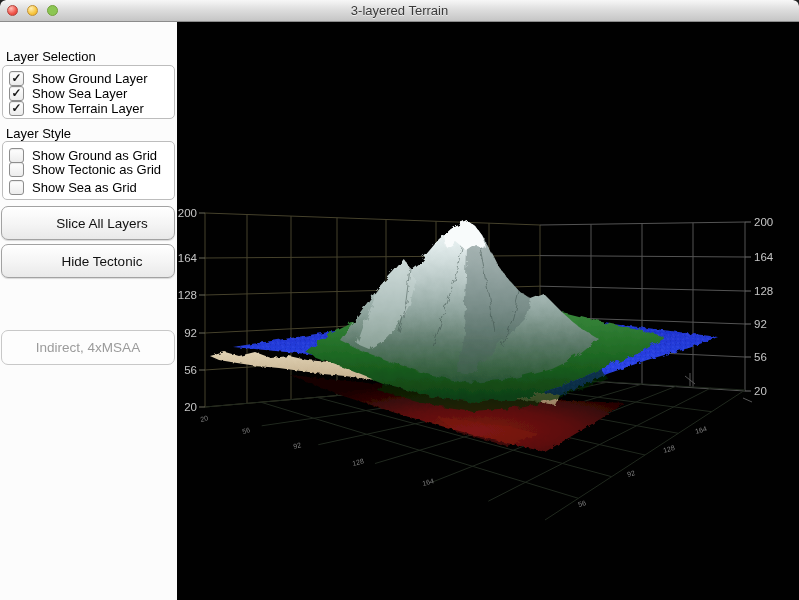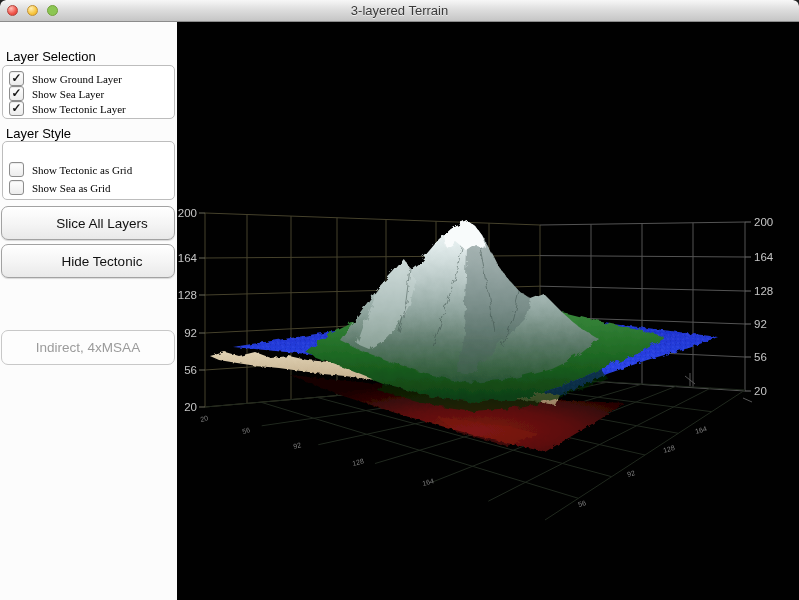--- a/index.html
+++ b/index.html
@@ -20,21 +20,21 @@
   .viewport{flex:1;background:#000;position:relative;}
   
   .seclabel{position:absolute;left:6px;font-size:13px;color:#000;}
   .groupbox{position:absolute;left:2px;right:2px;background:#fff;border:1px solid #bdbdbd;border-radius:5px;box-sizing:border-box;}
   .crow{position:absolute;left:9px;height:15px;display:flex;align-items:center;}
   .cb{width:13px;height:13px;border:1px solid #8d8d8d;border-radius:3px;flex:none;
       background:linear-gradient(#fff,#ececec);display:flex;align-items:center;justify-content:center;
       box-shadow:inset 0 1px 1px rgba(0,0,0,.08);}
   .cb .glyph{visibility:hidden;font-size:12px;font-weight:bold;color:#161616;line-height:12px;margin-top:-1px;}
   .cb.checked .glyph{visibility:visible;}
-  .clabel{margin-left:8px;font-size:11px;color:#000;white-space:nowrap;font-family:Liberation Serif, serif;}
+  .clabel{margin-left:8px;font-size:13px;color:#000;white-space:nowrap;}
   .btn{position:absolute;left:1px;width:174px;border:1px solid #a2a2a2;border-radius:7px;box-sizing:border-box;
        background:linear-gradient(#ffffff,#f4f4f4 55%,#e9e9e9);
        box-shadow:0 1px 1px rgba(0,0,0,.14), inset 0 1px 0 #fff;
        display:flex;align-items:center;justify-content:center;font-size:13.5px;color:#111;cursor:default;padding-left:28px;}
   .statusbox{position:absolute;left:1px;width:174px;border:1px solid #c8c8c8;border-radius:7px;box-sizing:border-box;
        background:#fdfdfd;display:flex;align-items:center;justify-content:center;font-size:13.5px;color:#9b9b9b;}
   svg text{font-family:"Liberation Sans", sans-serif;}
 </style>
 </head>
 <body>
@@ -63,26 +63,32 @@
       <div class="crow" style="top:64px">
         <span class="cb checked">
             <span class="glyph">✓</span>
           </span>
         <span class="clabel">Show Sea Layer</span>
       </div>
       <div class="crow" style="top:79px">
         <span class="cb checked">
             <span class="glyph">✓</span>
           </span>
-        <span class="clabel">Show Tectonic Layer</span>
+        <span class="clabel">Show Terrain Layer</span>
       </div>
 
       <div class="seclabel" style="top:104px">Layer Style</div>
 
       <div class="groupbox" style="top:119px;height:59px"></div>
+      <div class="crow" style="top:126px">
+        <span class="cb">
+            <span class="glyph">✓</span>
+          </span>
+        <span class="clabel">Show Ground as Grid</span>
+      </div>
       <div class="crow" style="top:158px">
         <span class="cb">
             <span class="glyph">✓</span>
           </span>
         <span class="clabel">Show Sea as Grid</span>
       </div>
       <div class="crow" style="top:140px">
         <span class="cb">
             <span class="glyph">✓</span>
           </span>

